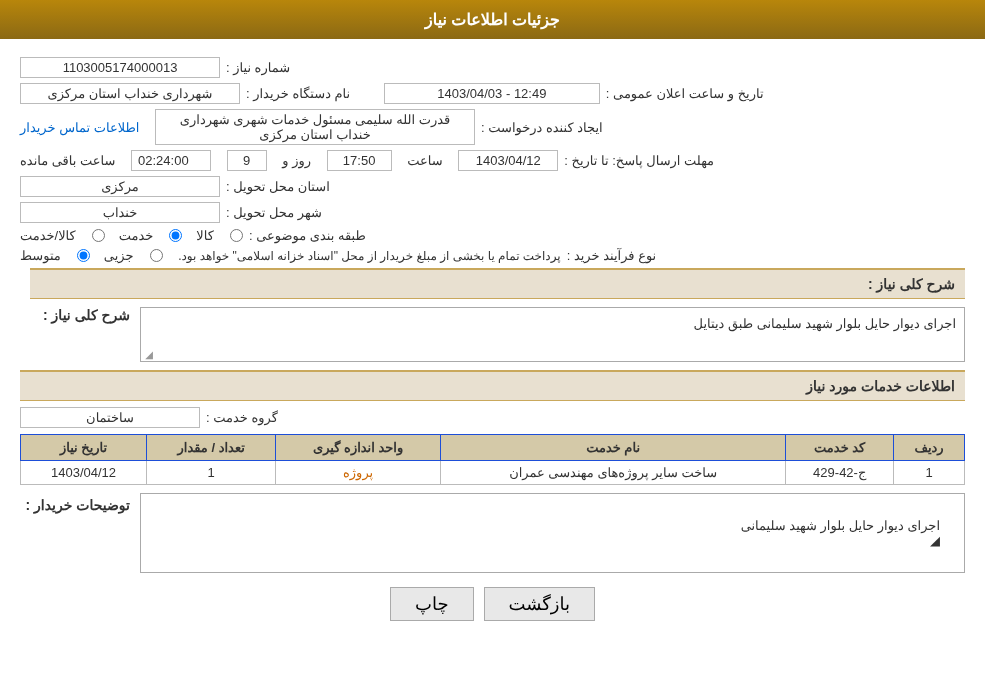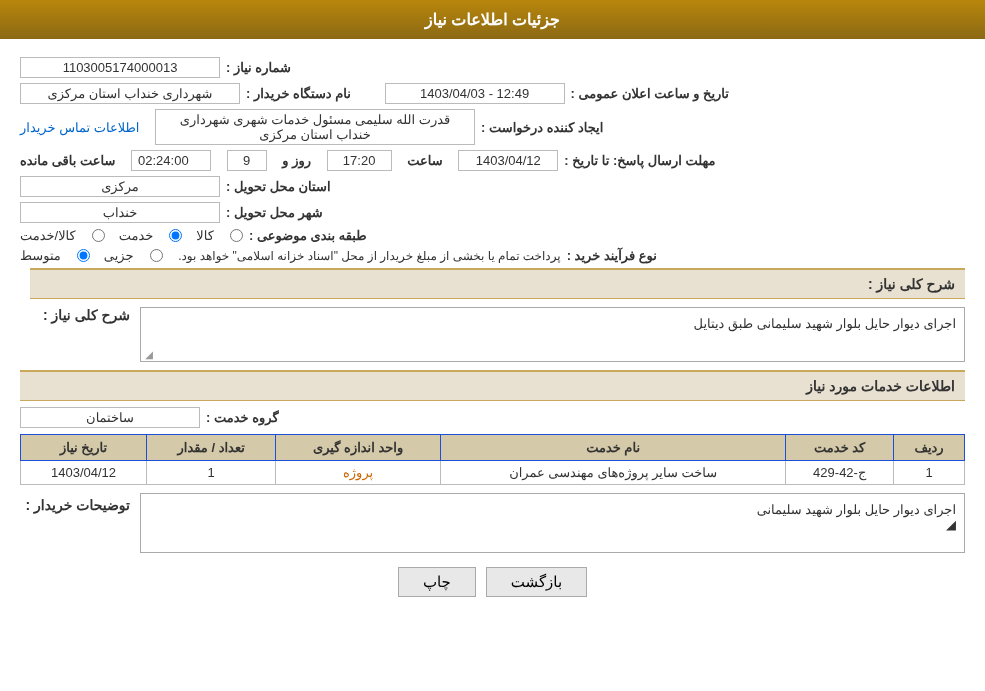--- a/index.html
+++ b/index.html
@@ -90,58 +90,58 @@
       font-weight: bold;
     }
     .services-table td {
       border: 1px solid #bbb;
       padding: 4px 8px;
       text-align: center;
     }
     .services-table td.orange-text { color: #cc6600; }
     .comments-box {
       border: 1px solid #aaa;
-      padding: 8px;
+      padding: 24px;
       background: #fff;
       min-height: 60px;
       text-align: right;
       width: 100%;
       position: relative;
     }
     .btn-row {
       text-align: center;
       margin: 14px 0;
       display: flex;
       justify-content: center;
       gap: 10px;
     }
     .btn {
       padding: 5px 24px;
       border: 1px solid #aaa;
       cursor: pointer;
       font-family: Tahoma, Arial, sans-serif;
-      font-size: 15px;
+      font-size: 18px;
       background: #e8e8e8;
     }
     .btn-print {
       background: #e8e8e8;
     }
     .btn-back {
       background: #e8e8e8;
     }
     .info-row {
       display: flex;
       align-items: center;
       justify-content: flex-end;
       margin-bottom: 5px;
       flex-wrap: wrap;
       gap: 6px;
     }
     .lbl {
-      font-weight: bold;
+      font-weight: normal;
       white-space: nowrap;
       color: #333;
     }
     .bordered-input {
       border: 1px solid #bbb;
       padding: 2px 6px;
       background: #fff;
       text-align: right;
       display: inline-block;
     }
@@ -156,40 +156,40 @@
 
   <div class="content">
 
     <div class="info-row" style="margin-top:8px;">
       <span class="lbl">شماره نیاز :</span>
       <span class="bordered-input" style="width:200px; direction:ltr; text-align:center;">1103005174000013</span>
     </div>
 
     <div class="info-row">
       <span class="lbl">تاریخ و ساعت اعلان عمومی :</span>
-      <span class="bordered-input" style="width:180px; direction:ltr; text-align:center;">1403/04/03 - 12:49</span>
+      <span class="bordered-input" style="width:216px; direction:ltr; text-align:center;">1403/04/03 - 12:49</span>
       &nbsp;&nbsp;&nbsp;&nbsp;&nbsp;&nbsp;
       <span class="lbl">نام دستگاه خریدار :</span>
       <span class="bordered-input" style="width:220px; text-align:center;">شهرداری خنداب استان مرکزی</span>
     </div>
 
     <div class="info-row">
       <span class="lbl">ایجاد کننده درخواست :</span>
       <span class="bordered-input" style="width:320px; text-align:center;">قدرت الله سلیمی مسئول خدمات شهری شهرداری خنداب استان مرکزی</span>
       &nbsp;
       <a class="link-blue">اطلاعات تماس خریدار</a>
     </div>
 
     <div class="info-row">
       <span class="lbl">مهلت ارسال پاسخ: تا تاریخ :</span>
       <span class="bordered-input" style="width:100px; direction:ltr; text-align:center;">1403/04/12</span>
       &nbsp;
       <span class="lbl">ساعت</span>
       &nbsp;
-      <span class="bordered-input" style="width:65px; direction:ltr; text-align:center;">17:20</span>
+      <span class="bordered-input" style="width:65px; direction:ltr; text-align:center;">17:50</span>
       &nbsp;
       <span class="lbl">روز و</span>
       &nbsp;
       <span class="bordered-input" style="width:40px; direction:ltr; text-align:center;">9</span>
       &nbsp;
       <span class="bordered-input" style="width:80px; direction:ltr; text-align:left;">02:24:00</span>
       &nbsp;
       <span class="lbl">ساعت باقی مانده</span>
     </div>
 

